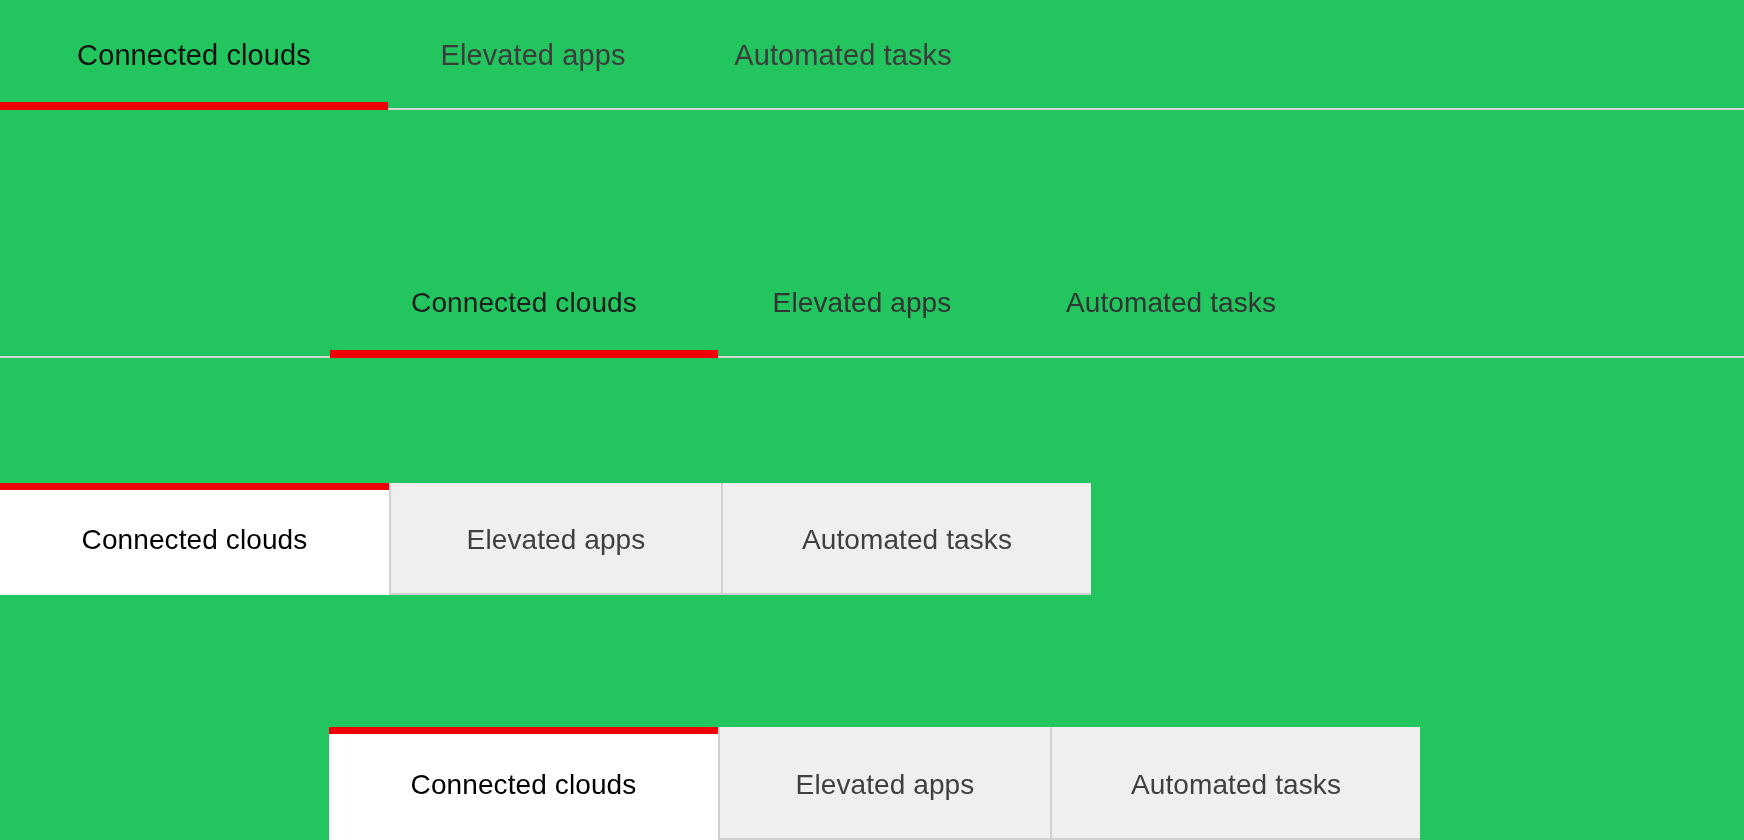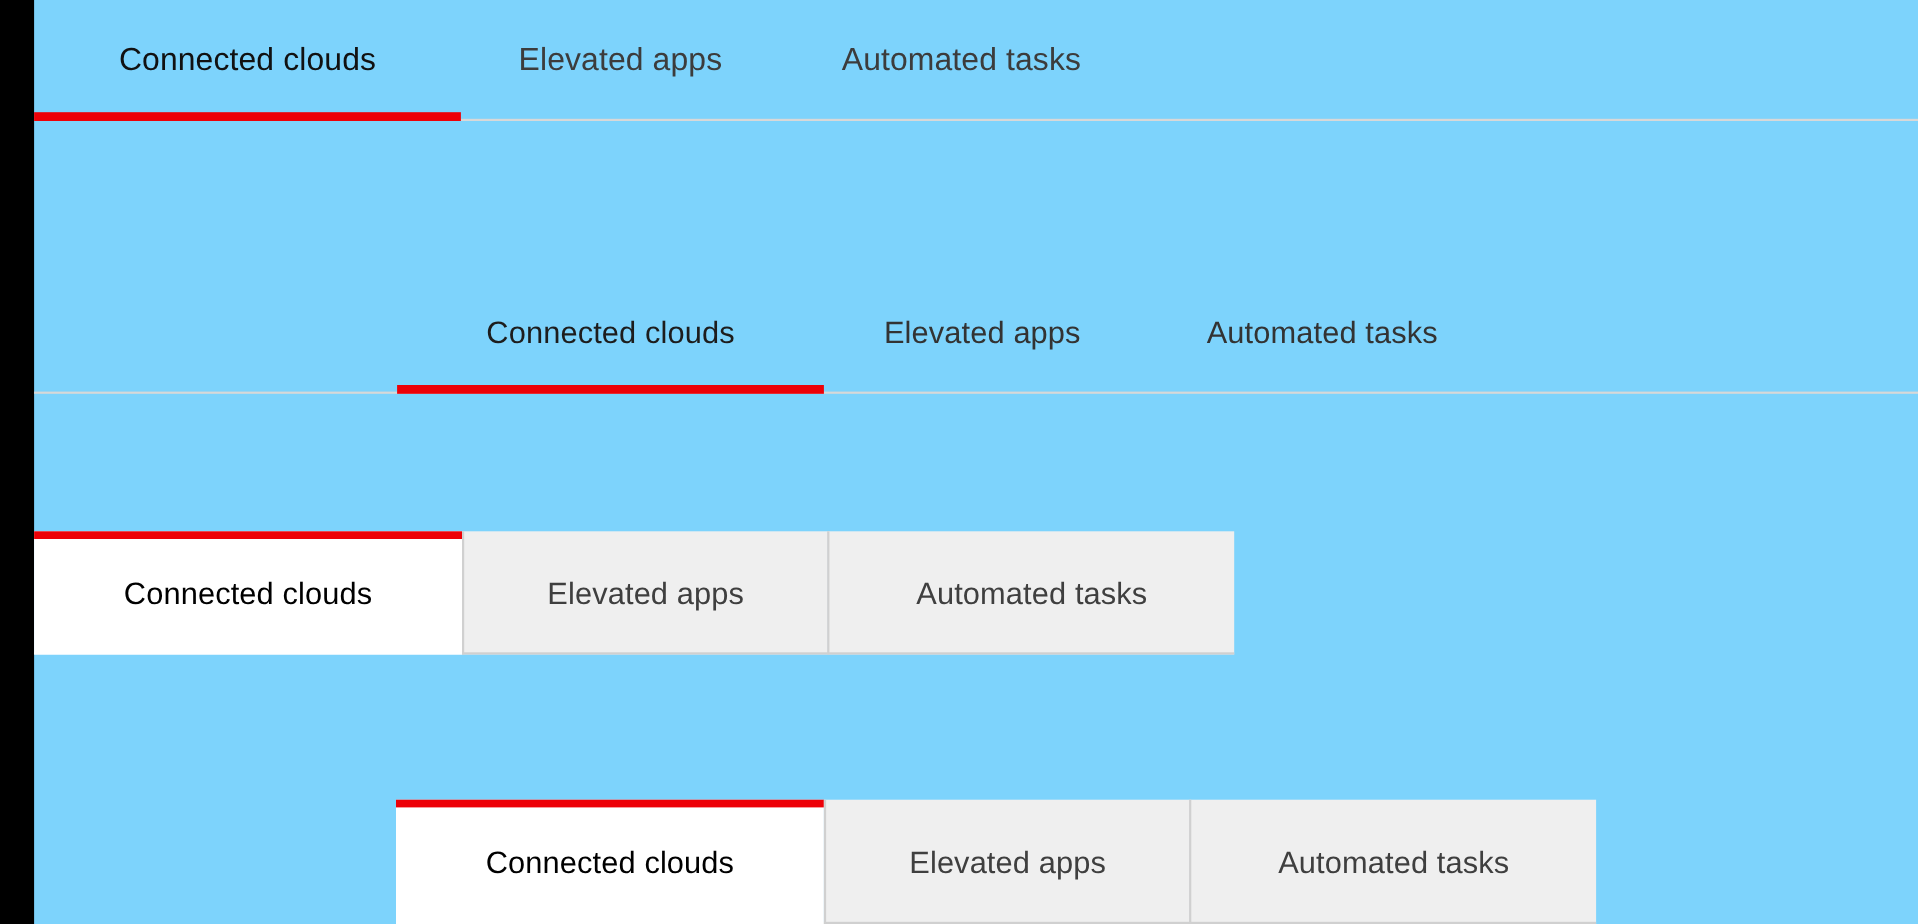--- a/index.html
+++ b/index.html
@@ -13,22 +13,21 @@
     height: 840px;
     position: relative;
     overflow: hidden;
     font-family: "Liberation Sans", sans-serif;
     -webkit-font-smoothing: antialiased;
   }
 
   .stage {
     position: absolute;
     inset: 0;
-    background: #7dd3fc;
-    margin-left: 31px;
+    background: #22c55e;
   }
 
   
   .tabset-underline {
     position: absolute;
     display: flex;
     align-items: flex-end;
   }
   .tabset-underline .rule {
     position: absolute;

